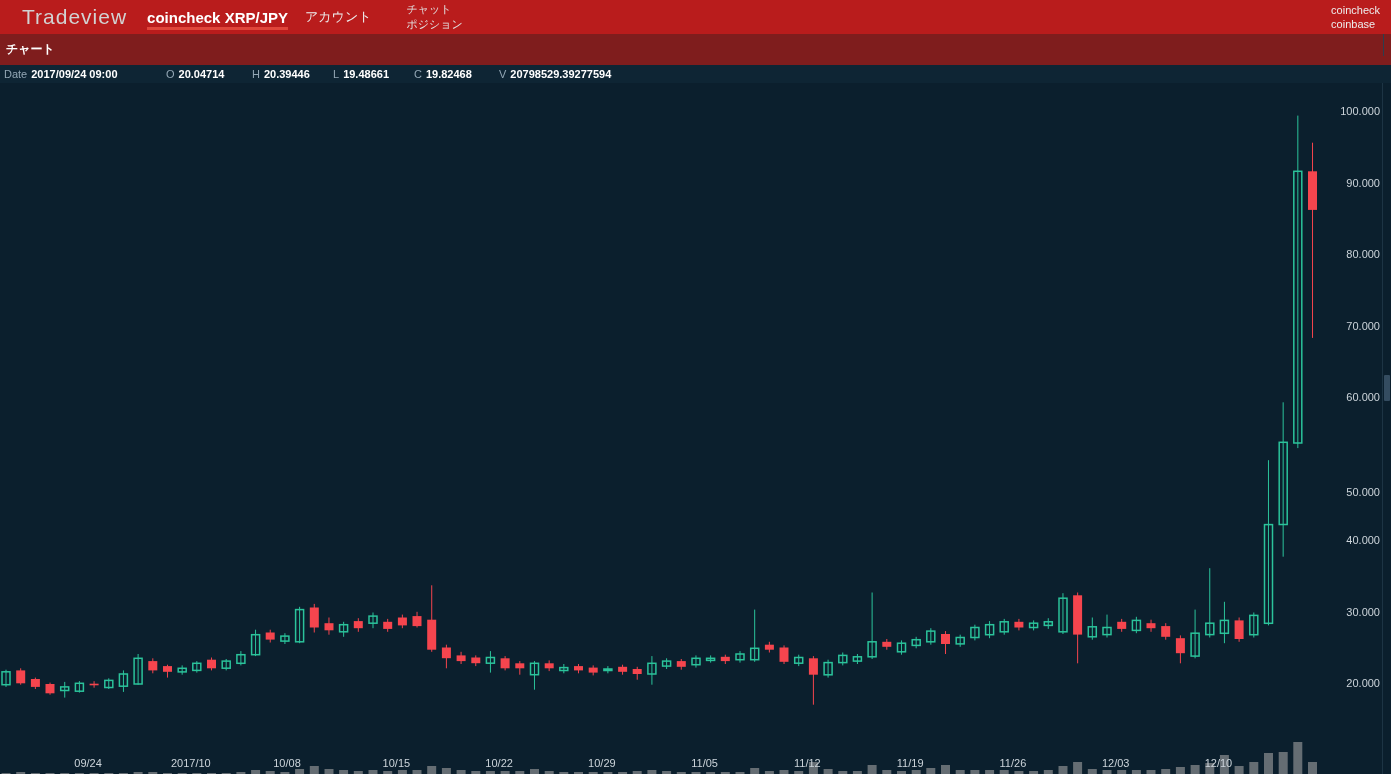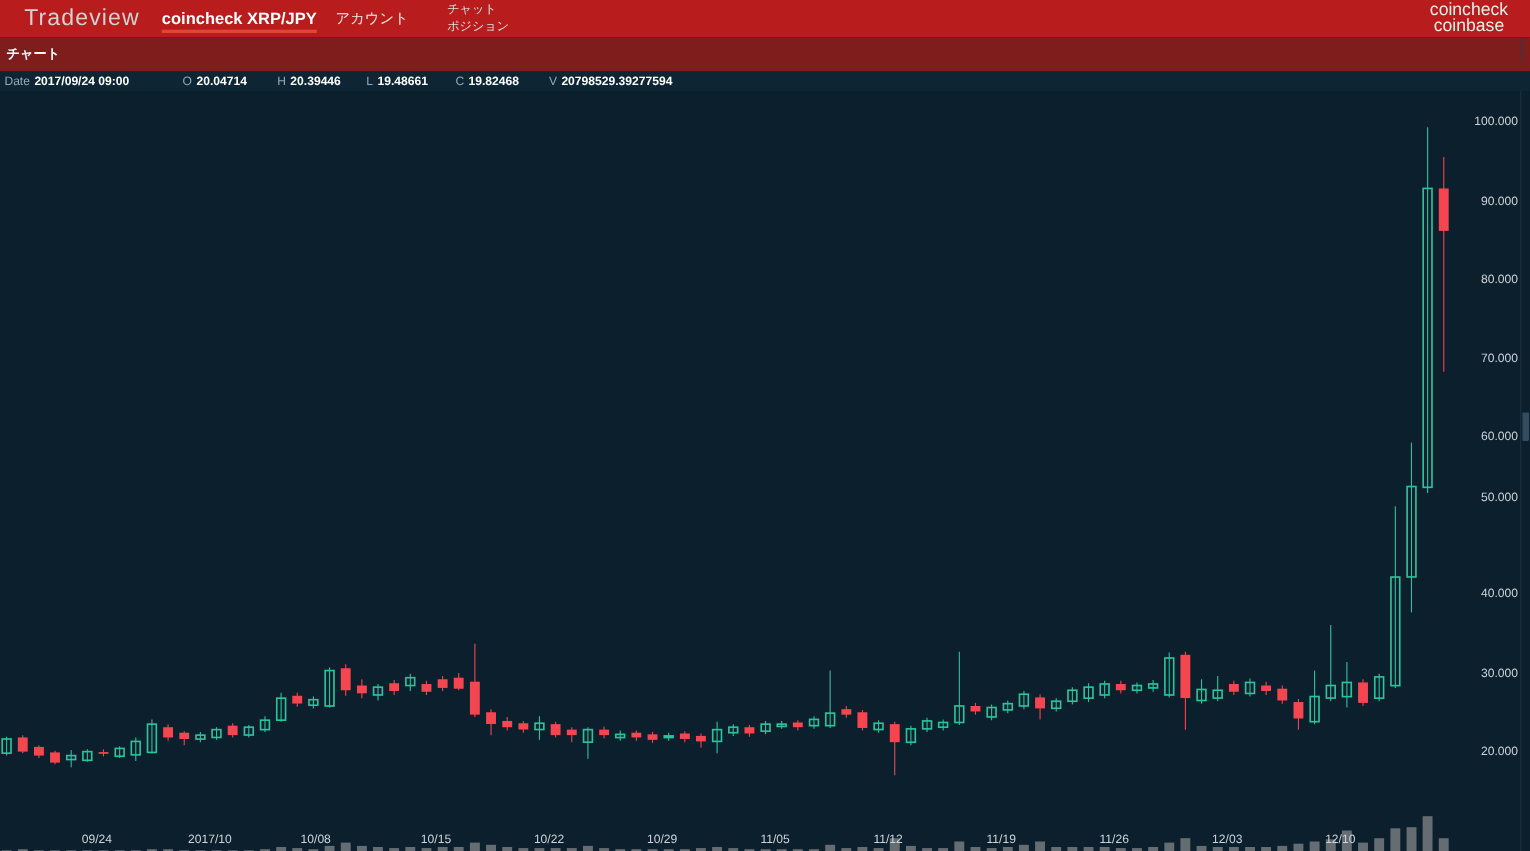--- a/index.html
+++ b/index.html
@@ -10,21 +10,21 @@
   
   .header{position:relative;z-index:5;height:34px;background:#b91c1c;display:flex;align-items:center;}
   .logo{color:#d2d2d2;font-size:21px;letter-spacing:1px;margin-left:22px;font-weight:400;}
   .pair-tab{position:relative;height:28px;display:flex;align-items:center;margin-left:20px;
             color:#ffffff;font-weight:bold;font-size:15px;cursor:pointer;}
   .pair-tab::after{content:"";position:absolute;left:0;right:0;bottom:1px;height:3px;background:var(--accent);}
   .nav-account{margin-left:17px;color:#ededed;font-size:13px;cursor:pointer;}
   .nav-stack{margin-left:35px;color:#e2e2e2;font-size:11px;line-height:15px;}
   .nav-stack div{cursor:pointer;}
   .hspacer{flex:1;}
-  .exchange-stack{margin-right:20px;text-align:center;color:#ededed;font-size:16px;line-height:14px;}
+  .exchange-stack{margin-right:11px;text-align:left;color:#ededed;font-size:11px;line-height:14px;}
   .exchange-stack div{cursor:pointer;}
   
   .toolbar{position:relative;z-index:5;height:31px;background:#7f1d1d;display:flex;align-items:center;}
   .panel-title{color:#ffffff;font-weight:bold;font-size:12px;margin-left:6px;}
   .tf-group{margin-left:auto;margin-right:13px;display:flex;height:22px;}
   .tf-btn{display:flex;align-items:center;padding:0 10px;color:#ffffff;font-size:12px;font-weight:bold;cursor:pointer;}
   .tf-btn.active{background:#8296a5;}
   .tb-divider{position:absolute;right:7px;top:0;width:1px;height:22px;background:#2c3e4e;}
   
   .ohlc{position:relative;z-index:5;height:18px;background:#0e2534;display:flex;align-items:center;
@@ -350,21 +350,21 @@
     <span class="grp g-c"><span>C</span><b>19.82468</b></span>
     <span class="grp g-v"><span>V</span><b>20798529.39277594</b></span>
   </div>
 
   <div id="y-axis">
       <div class="ylab" style="top: 105px;">100.000</div>
       <div class="ylab" style="top: 176.5px;">90.000</div>
       <div class="ylab" style="top: 248px;">80.000</div>
       <div class="ylab" style="top: 319.5px;">70.000</div>
       <div class="ylab" style="top: 391px;">60.000</div>
-      <div class="ylab" style="top: 446px;">50.000</div>
+      <div class="ylab" style="top: 486px;">50.000</div>
       <div class="ylab" style="top: 534px;">40.000</div>
       <div class="ylab" style="top: 605.5px;">30.000</div>
       <div class="ylab" style="top: 677px;">20.000</div>
     </div>
   <div id="x-axis">
       <div class="xlab" style="left: 43.08px;">09/24</div>
       <div class="xlab" style="left: 145.84px;">2017/10</div>
       <div class="xlab" style="left: 242px;">10/08</div>
       <div class="xlab" style="left: 351.36px;">10/15</div>
       <div class="xlab" style="left: 454.12px;">10/22</div>

